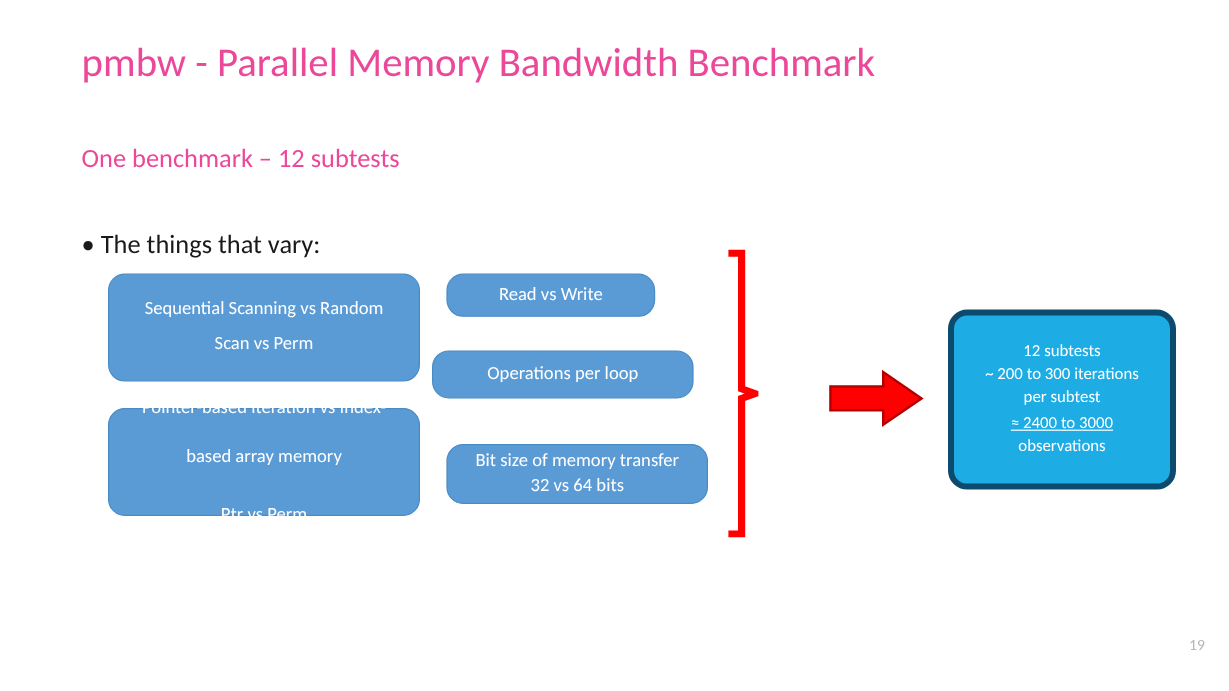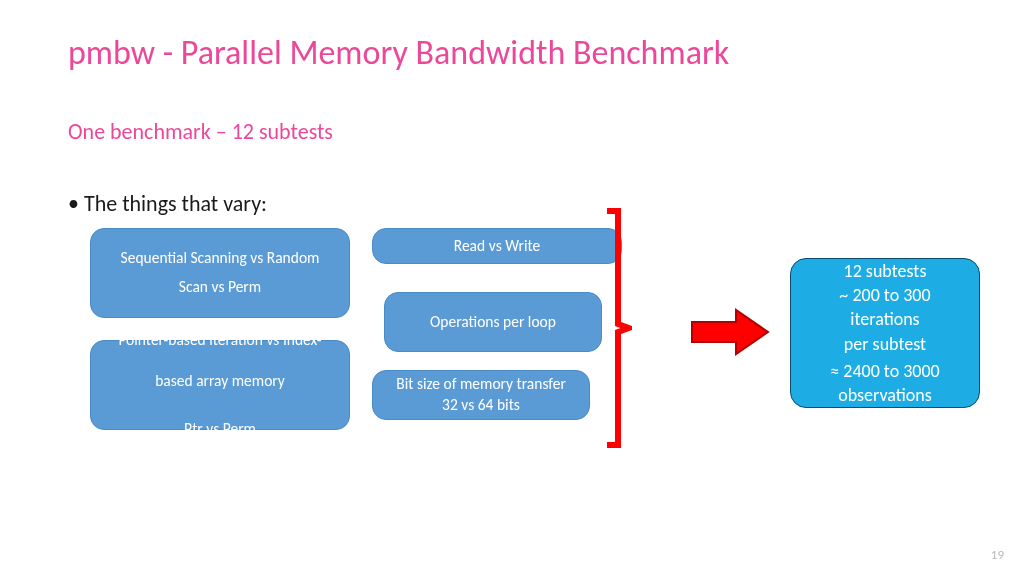--- a/index.html
+++ b/index.html
@@ -54,46 +54,47 @@
     padding: 6px 10px;
     box-sizing: border-box;
   }
   .box .sub {
     margin-top: 8px;
   }
   
   #box1 { left: 90px;  top: 228px; width: 260px; height: 90px; }
   #box2 { left: 90px;  top: 340px; width: 260px; height: 90px; gap: 20px; }
   
-  #box3 { left: 372px; top: 228px; width: 250px; height: 36px; }
-  #box4 { left: 384px; top: 292px; width: 218px; height: 60px; }
+  #box3 { left: 372px; top: 228px; width: 174px; height: 36px; }
+  #box4 { left: 360px; top: 292px; width: 218px; height: 40px; }
   #box5 { left: 372px; top: 370px; width: 218px; height: 50px; }
   
   .summary-box {
     position: absolute;
     left: 790px;
     top: 258px;
     width: 190px;
     height: 150px;
     background: #1dade4;
-    border: 1px solid #0c4a6e;
+    border: 5px solid #0c4a6e;
     border-radius: 16px;
     color: #ffffff;
     text-align: center;
-    font-size: 18px;
+    font-size: 14px;
     line-height: 1.35;
     display: flex;
     flex-direction: column;
     justify-content: center;
     align-items: center;
     padding: 10px 12px;
     box-sizing: border-box;
   }
   .summary-box .block2 {
     margin-top: 3px;
+    text-decoration: underline;
   }
   
   .bracket {
     position: absolute;
     left: 604px;
     top: 208px;
     width: 28px;
     height: 240px;
     pointer-events: none;
   }
@@ -113,21 +114,21 @@
     height: 48px;
   }
   .arrow svg polygon {
     fill: #ff0000;
     stroke: #b30000;
     stroke-width: 2;
   }
   .page-num {
     position: absolute;
     right: 20px;
-    bottom: 14px;
+    bottom: 30px;
     font-size: 13px;
     color: #b7b7b7;
   }
 </style>
 </head>
 <body>
 
 <div class="title">pmbw - Parallel Memory Bandwidth Benchmark</div>
 <div class="subtitle">One benchmark – 12 subtests</div>
 <div class="bullet-row">The things that vary:</div>

